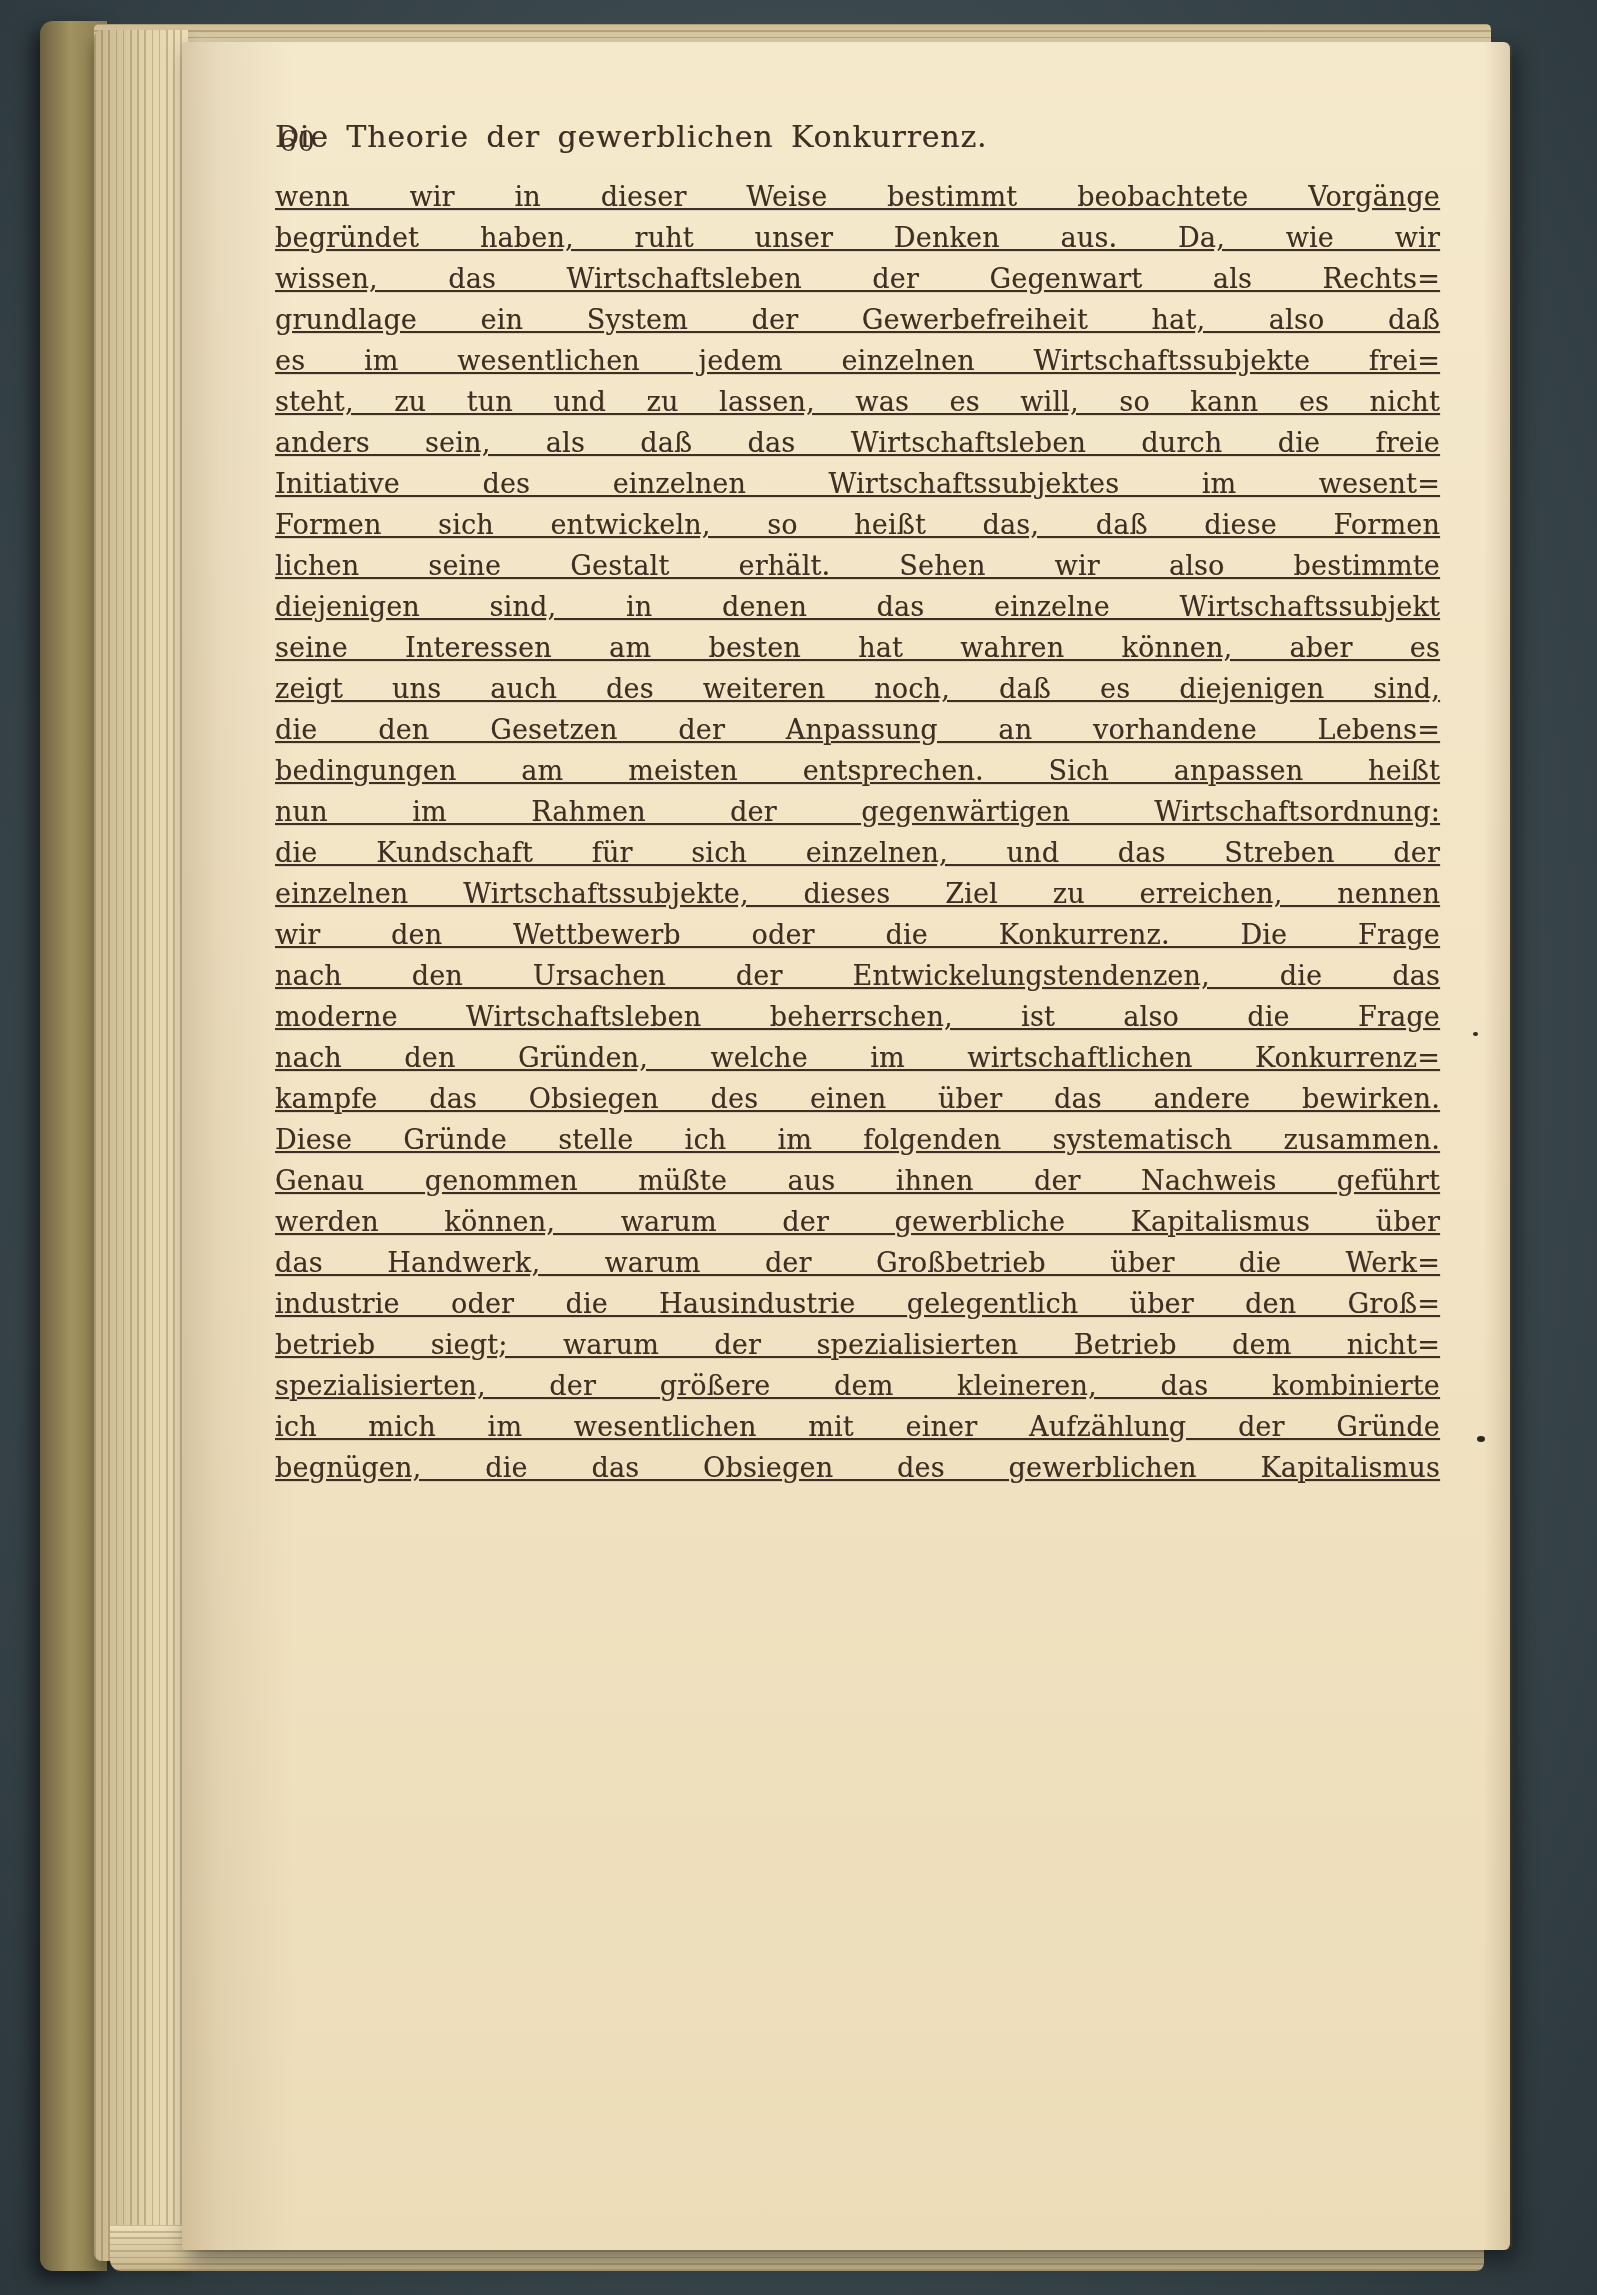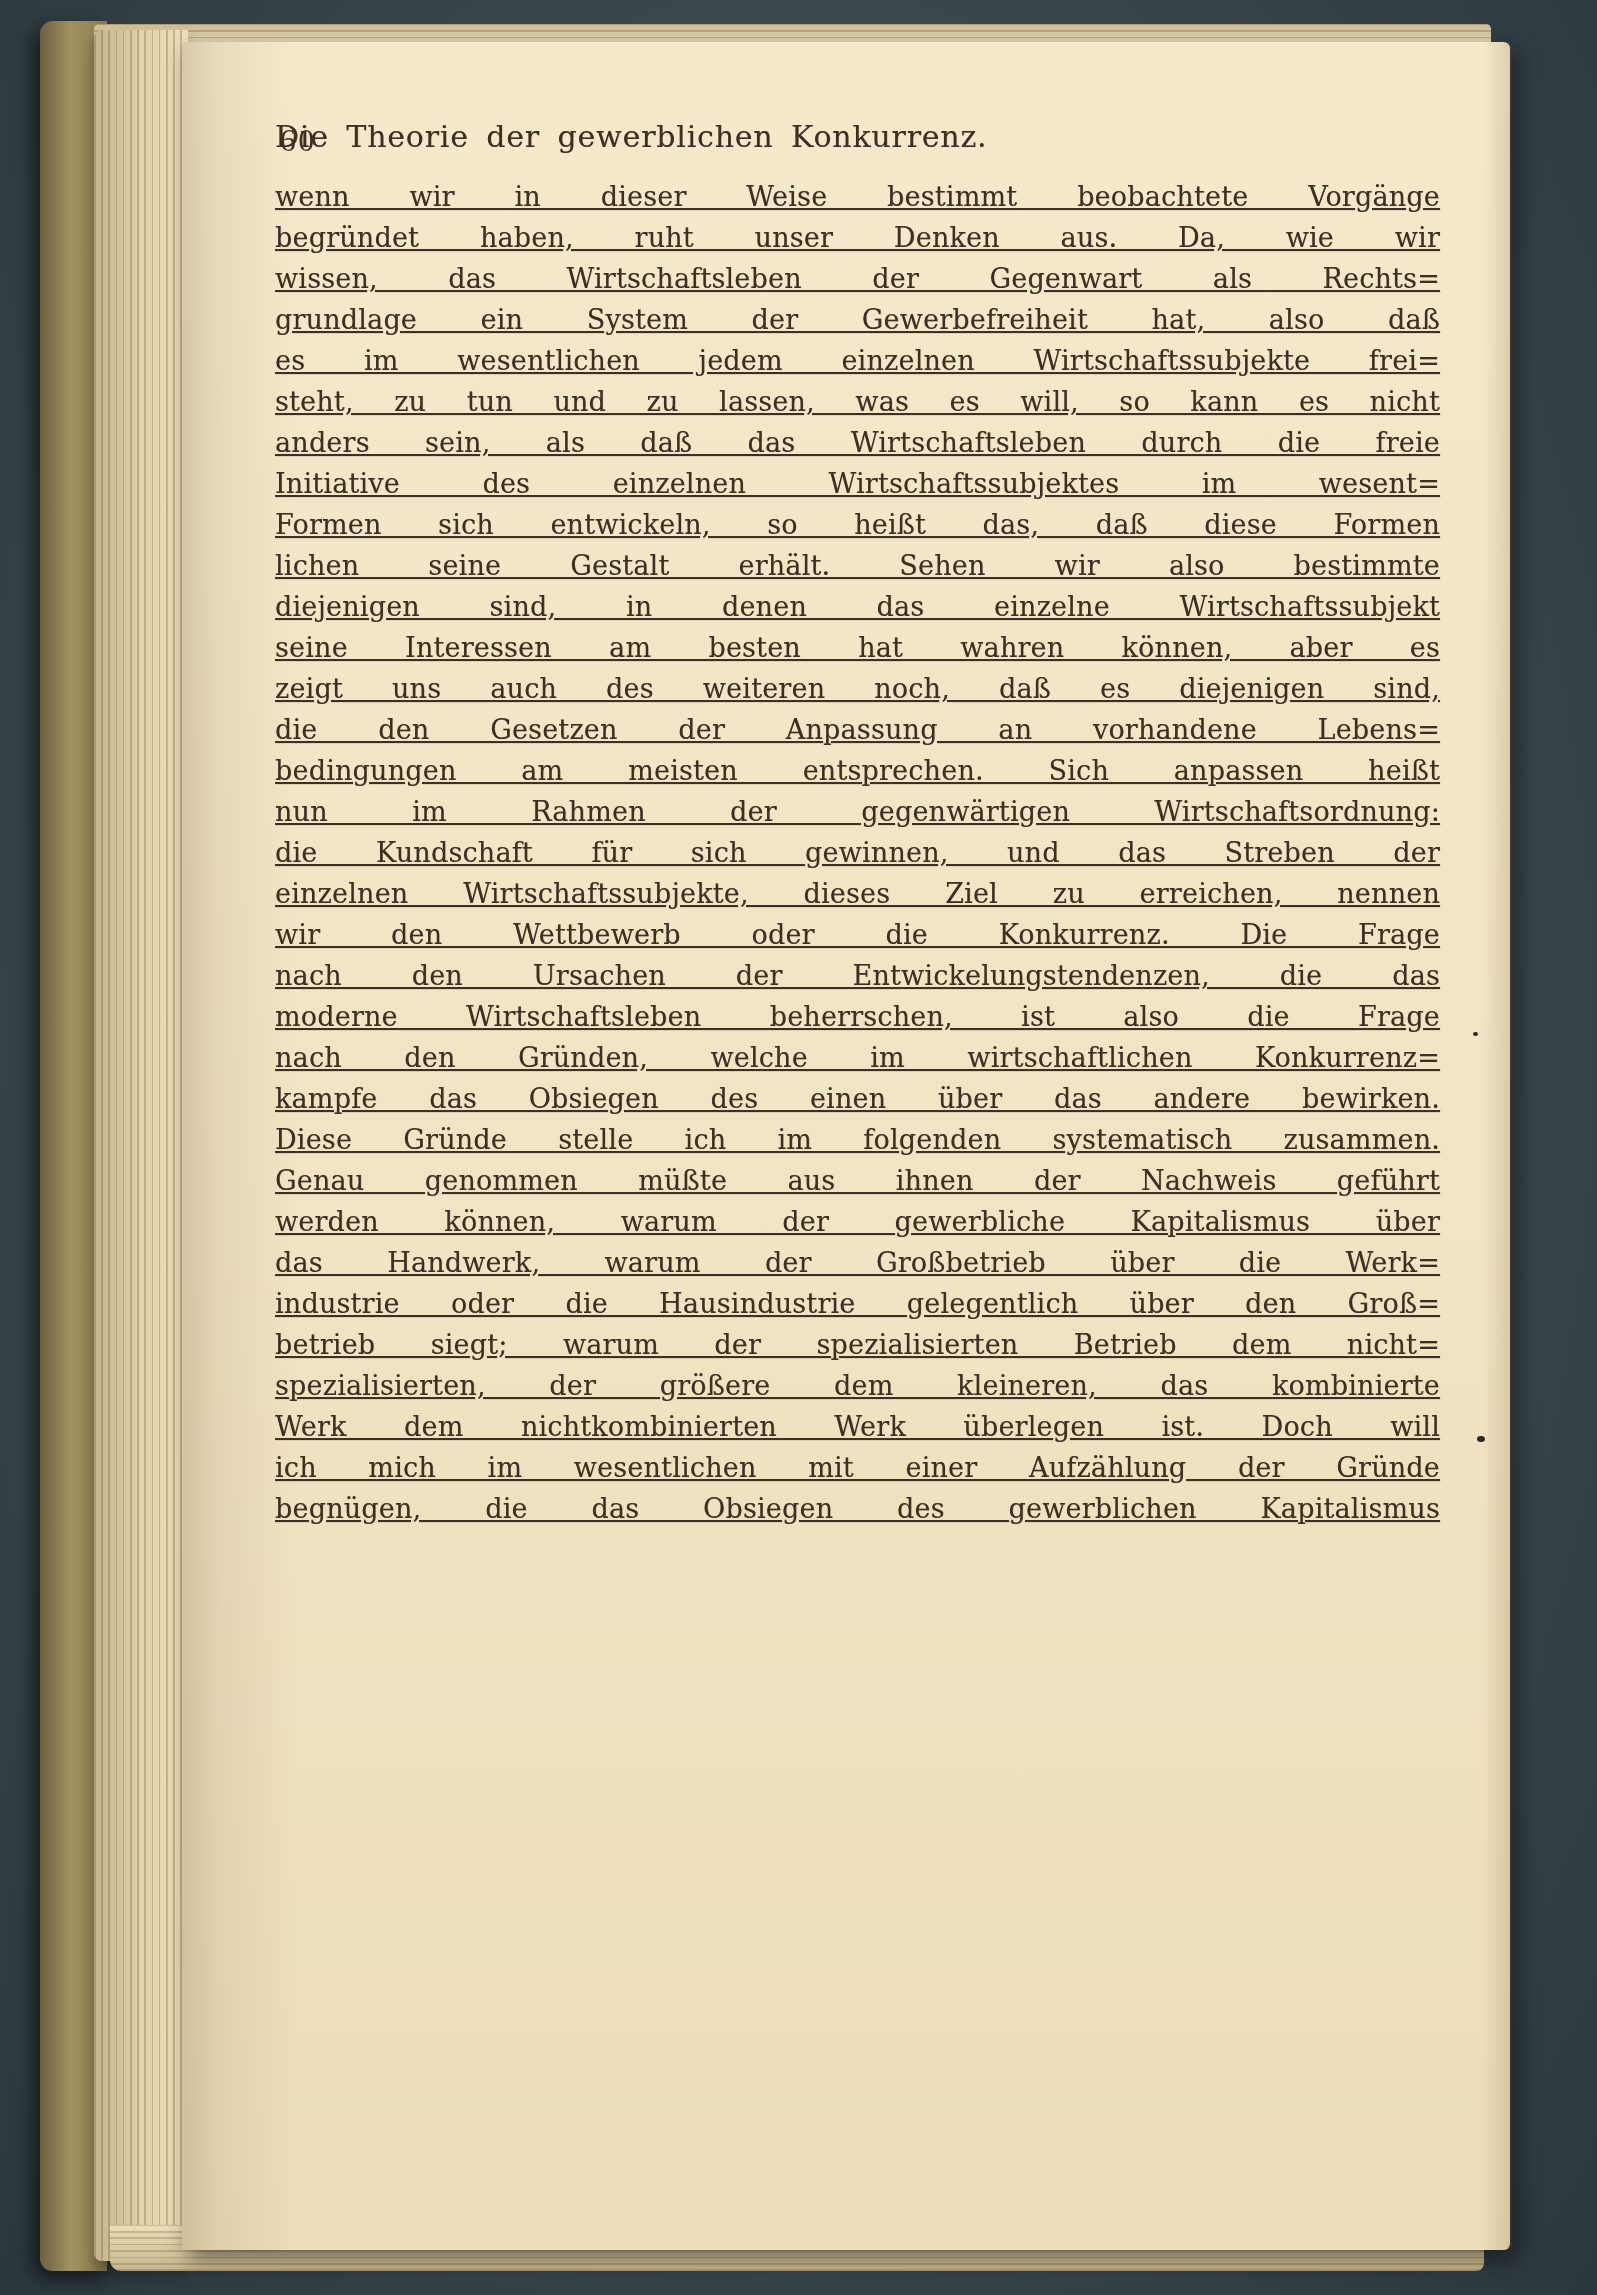--- a/index.html
+++ b/index.html
@@ -111,35 +111,34 @@
       <div class="line">anders sein, als daß das Wirtschaftsleben durch die freie</div>
       <div class="line">Initiative des einzelnen Wirtschaftssubjektes im wesent=</div>
       <div class="line">Formen sich entwickeln, so heißt das, daß diese Formen</div>
       <div class="line">lichen seine Gestalt erhält.  Sehen wir also bestimmte</div>
       <div class="line">diejenigen sind, in denen das einzelne Wirtschaftssubjekt</div>
       <div class="line">seine Interessen am besten hat wahren können, aber es</div>
       <div class="line">zeigt uns auch des weiteren noch, daß es diejenigen sind,</div>
       <div class="line">die den Gesetzen der Anpassung an vorhandene Lebens=</div>
       <div class="line">bedingungen am meisten entsprechen.  Sich anpassen heißt</div>
       <div class="line">nun im Rahmen der gegenwärtigen Wirtschaftsordnung:</div>
-      <div class="line">die Kundschaft für sich gewinnen, und das Streben der</div>
+      <div class="line">die Kundschaft für sich einzelnen, und das Streben der</div>
       <div class="line">einzelnen Wirtschaftssubjekte, dieses Ziel zu erreichen, nennen</div>
       <div class="line">wir den Wettbewerb oder die Konkurrenz.  Die Frage</div>
       <div class="line">nach den Ursachen der Entwickelungstendenzen, die das</div>
       <div class="line">moderne Wirtschaftsleben beherrschen, ist also die Frage</div>
       <div class="line">nach den Gründen, welche im wirtschaftlichen Konkurrenz=</div>
       <div class="line">kampfe das Obsiegen des einen über das andere bewirken.</div>
       <div class="line">Diese Gründe stelle ich im folgenden systematisch zusammen.</div>
       <div class="line">Genau genommen müßte aus ihnen der Nachweis geführt</div>
       <div class="line">werden können, warum der gewerbliche Kapitalismus über</div>
       <div class="line">das Handwerk, warum der Großbetrieb über die Werk=</div>
       <div class="line">industrie oder die Hausindustrie gelegentlich über den Groß=</div>
       <div class="line">betrieb siegt; warum der spezialisierten Betrieb dem nicht=</div>
       <div class="line">spezialisierten, der größere dem kleineren, das kombinierte</div>
-      <div class="line">Werk dem nichtkombinierten Werk überlegen ist.  Doch will</div>
       <div class="line">ich mich im wesentlichen mit einer Aufzählung der Gründe</div>
       <div class="line">begnügen, die das Obsiegen des gewerblichen Kapitalismus</div>
     </div>
 </div>
 
 <div class="speck speck-1"></div>
 <div class="speck speck-2"></div>
 
 
 </body></html>

